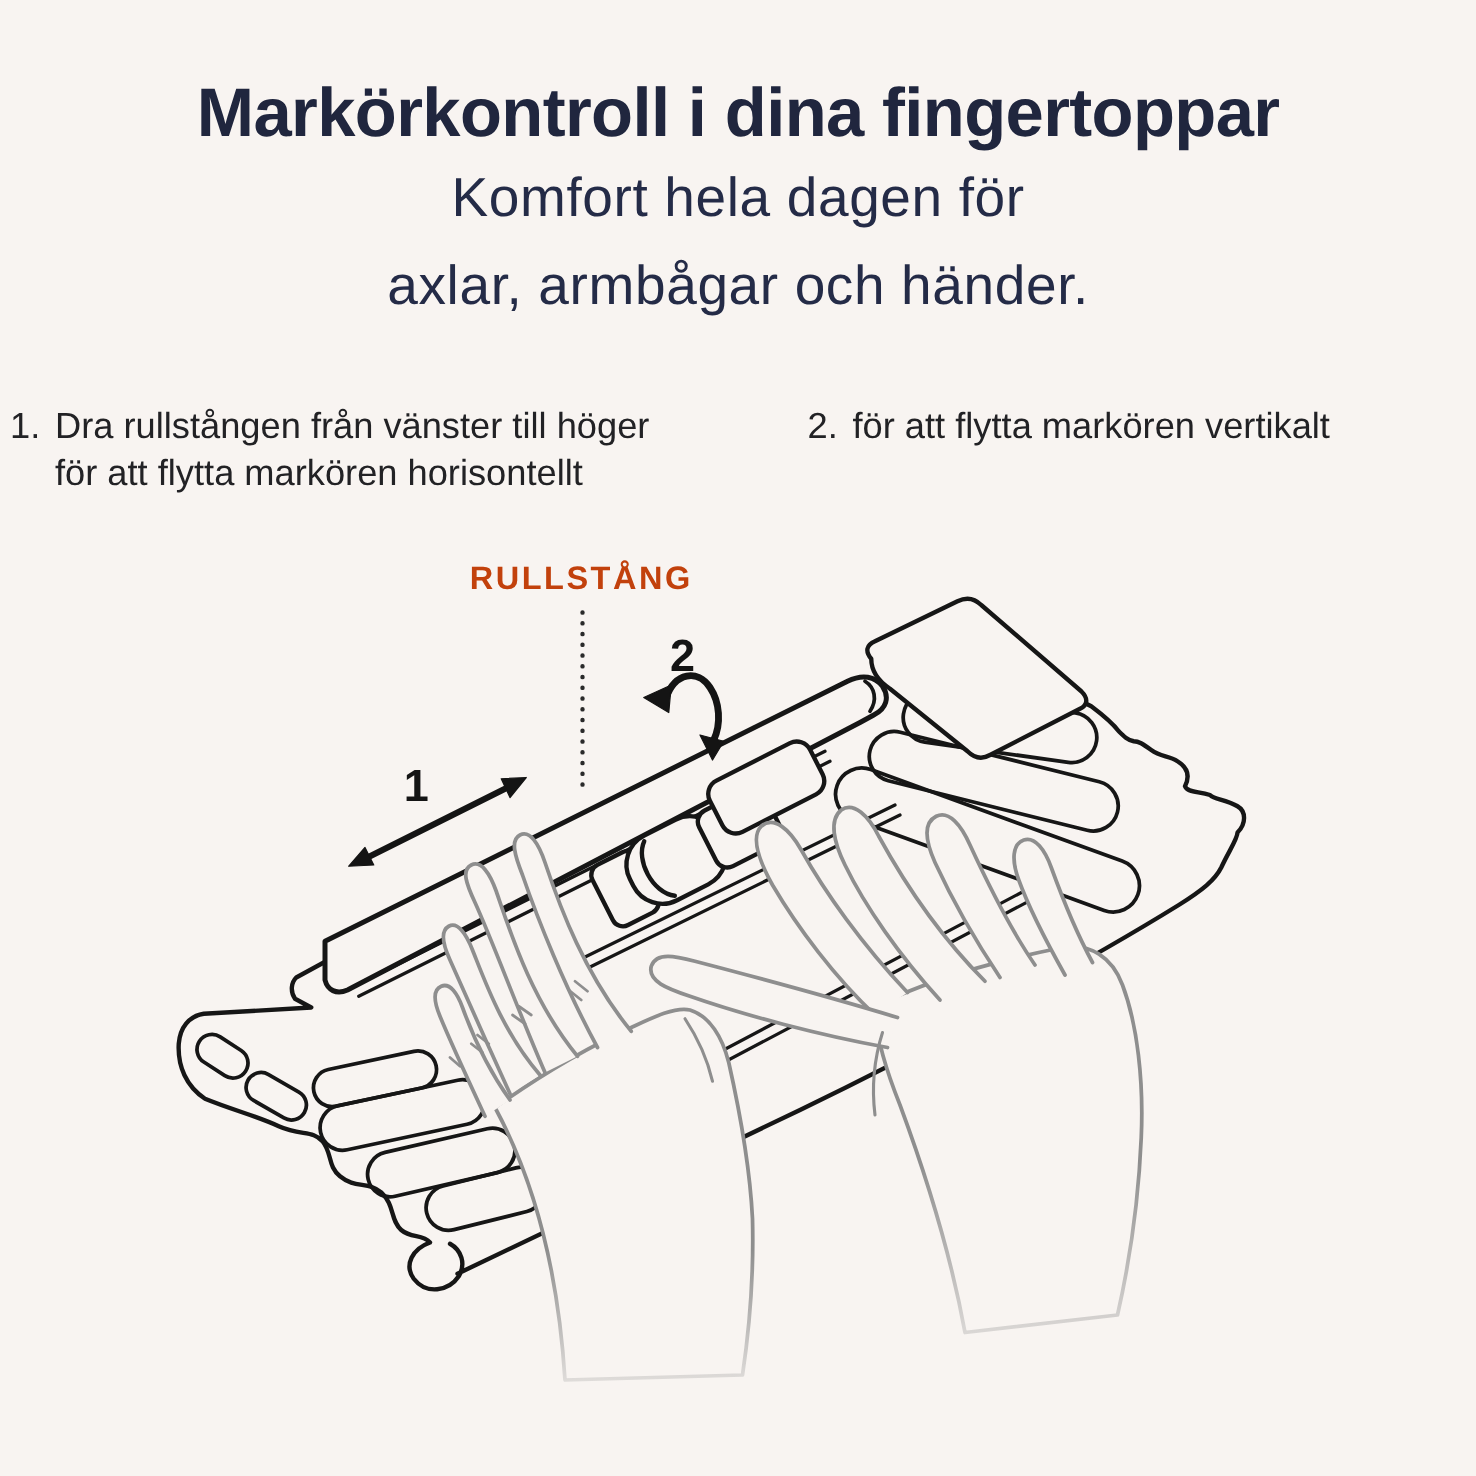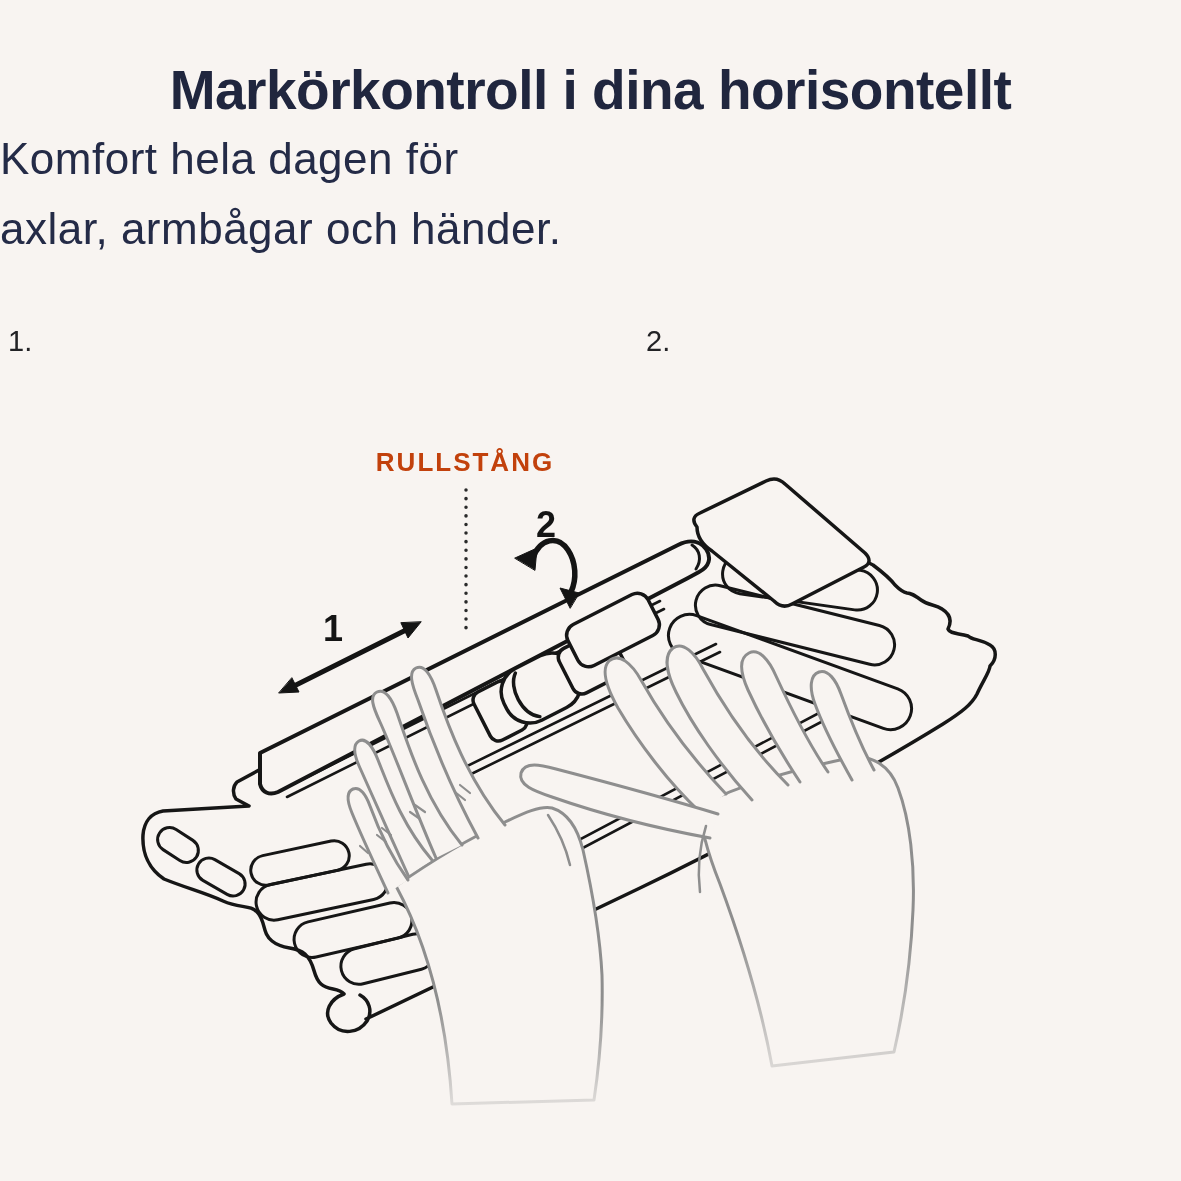--- a/index.html
+++ b/index.html
@@ -12,20 +12,21 @@
     color:#1f2540;
   }
   .title{
     position:absolute;top:58px;left:0;width:1181px;
     text-align:center;
     font-size:55px;font-weight:700;letter-spacing:-0.5px;
     color:#20263e;
   }
   .subtitle{
     position:absolute;left:0;width:1181px;
+    text-align:center;
     font-size:44px;font-weight:400;letter-spacing:0.5px;
     color:#242b47;
   }
   .subtitle.line1{top:134px;}
   .subtitle.line2{top:204px;}
   .instr{
     position:absolute;display:flex;
     font-size:29px;line-height:38px;
     color:#222225;
   }
@@ -44,33 +45,36 @@
   }
   #marker1{left:313px;top:608px;}
   #marker2{left:526px;top:504px;}
   svg.illustration{position:absolute;left:0;top:0;}
 </style>
 </head>
 <body>
 
 <div class="page">
 
-  <div class="title">Markörkontroll i dina horisontellt</div>
+  <div class="title">Markörkontroll i dina fingertoppar</div>
   <div class="subtitle line1">Komfort hela dagen för</div>
   <div class="subtitle line2">axlar, armbågar och händer.</div>
 
   <div class="instr" id="instr1">
     <div class="num">1.</div>
     <div>
+      <div>Dra rullstången från vänster till höger</div>
+      <div>för att flytta markören horisontellt</div>
     </div>
   </div>
 
   <div class="instr" id="instr2">
     <div class="num">2.</div>
     <div>
+      <div>för att flytta markören vertikalt</div>
     </div>
   </div>
 
   <svg class="illustration" width="1181" height="1181" viewBox="0 0 1181 1181" fill="none" stroke-linecap="round" stroke-linejoin="round">
     <defs>
       <linearGradient id="fade" x1="0" y1="0" x2="0" y2="1">
         <stop offset="0" stop-color="#f8f4f1" stop-opacity="0"></stop>
         <stop offset="0.7" stop-color="#f8f4f1" stop-opacity="0.92"></stop>
         <stop offset="1" stop-color="#f8f4f1" stop-opacity="1"></stop>
       </linearGradient>

